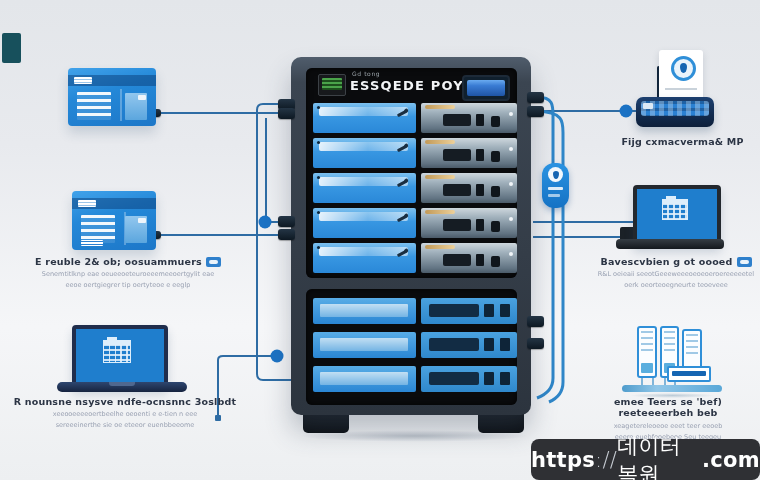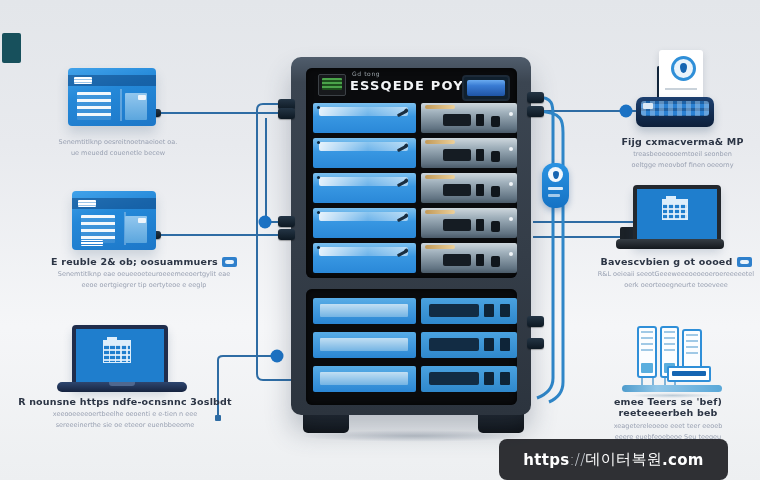--- a/index.html
+++ b/index.html
@@ -150,33 +150,33 @@
   #desk{left:622px;top:385px;width:100px;height:7px;border-radius:4px;
     background:linear-gradient(90deg,#4f9ccc,#90c6e8 35%,#5aa8d8);}
   #desk-shadow{left:630px;top:393px;width:85px;height:5px;border-radius:50%;
     background:radial-gradient(ellipse,rgba(110,145,170,.4),rgba(110,145,170,0) 70%);}
 
   
   .label{text-align:center;color:#2c3545;}
   .label .t{font-size:9.5px;font-weight:bold;letter-spacing:.2px;line-height:1.2;}
   .label .s{font-size:6.5px;color:#99a1b2;line-height:1.65;margin-top:2px;}
   #label-storage{left:18px;top:135px;width:200px;}
-  #label-raid{left:24px;top:255px;width:240px;}
+  #label-raid{left:8px;top:255px;width:240px;}
   #label-laptop-left{left:10px;top:396px;width:230px;}
   #label-router{left:610px;top:136px;width:145px;}
   #label-laptop-right{left:592px;top:255px;width:168px;}
   #label-towers{left:590px;top:396px;width:156px;}
   .folder-ico{display:inline-block;width:11px;height:8px;background:#2e66b0;border-radius:1px;position:relative;top:1px;margin-left:3px;}
   .folder-ico::before{content:"";position:absolute;top:-2.5px;left:0;width:5px;height:3px;background:#2e66b0;border-radius:1px 1px 0 0;}
   .badge-ico{display:inline-block;width:15px;height:10px;background:#2f80cc;border-radius:2px;margin-left:4px;position:relative;top:1.5px;}
   .badge-ico::before{content:"";position:absolute;left:3px;top:3px;width:9px;height:4px;background:#eaf3fb;border-radius:2px;}
 
   
-  #watermark{left:499px;top:439px;width:229px;height:41px;background:rgba(38,40,44,.96);border-radius:8px;
-    display:flex;align-items:center;justify-content:center;color:#fff;font-size:15px;letter-spacing:.3px;}
+  #watermark{left:531px;top:439px;width:229px;height:41px;background:rgba(38,40,44,.96);border-radius:8px;
+    display:flex;align-items:center;justify-content:center;color:#fff;font-size:21px;letter-spacing:.3px;}
   #watermark .b{font-weight:bold;}
   #watermark .sep{color:#c8cdd4;font-weight:300;}
 </style>
 </head>
 <body>
 
 <div id="stage">
 
   <div class="abs" id="teal-corner"></div>
 
@@ -384,33 +384,31 @@
       <div class="blk"></div>
     </div>
   <div class="abs tower" id="tw3">
       <div class="stripes"></div>
     </div>
   <div class="abs" id="printer"></div>
   <div class="abs" id="desk"></div>
   <div class="abs" id="desk-shadow"></div>
 
   <div class="abs label" id="label-storage">
-    <div class="s"><span>Senemtitlknp oesreitnoetnaeioet oa.</span><br><span>ue meuedd couenetle becew</span></div>
   </div>
   <div class="abs label" id="label-raid">
     <div class="t"><span>E reuble 2&amp; ob; oosuammuers</span><span class="badge-ico"></span></div>
     <div class="s"><span>Senemtitlknp eae oeueeoeteuroeeemeeoertgylit eae</span><br><span>eeoe oertgiegrer tip oertyteoe e eeglp</span></div>
   </div>
   <div class="abs label" id="label-laptop-left">
-    <div class="t"><span>R nounsne https ndfe-ocnsnnc 3oslbdt</span></div>
+    <div class="t"><span>R nounsne nsysve ndfe-ocnsnnc 3oslbdt</span></div>
     <div class="s"><span>xeeooeeeeoertbeelhe oeoenti e e-tien n eee</span><br><span>sereeeinerthe sie oe eteeor euenbbeeome</span></div>
   </div>
   <div class="abs label" id="label-router">
     <div class="t"><span>Fijg cxmacverma&amp; MP</span></div>
-    <div class="s"><span>treasbeoeoooemtoeil seonben</span><br><span>oeltgge meovbof finen oeeorny</span></div>
   </div>
   <div class="abs label" id="label-laptop-right">
     <div class="t"><span>Bavescvbien g ot oooed</span><span class="badge-ico"></span></div>
     <div class="s"><span>R&amp;L oeieaii seeotGeeeweeeoeoeoeroereeeeetel</span><br><span>oerk oeorteoegneurte teoeveee</span></div>
   </div>
   <div class="abs label" id="label-towers">
     <div class="t"><span>emee Teers se 'bef) reeteeeerbeh beb</span></div>
     <div class="s"><span>xeagetereleoeoe eeet teer eeoeb</span><br><span>eeere euebfeoebeoe Seu teeqeu</span></div>
   </div>
 

